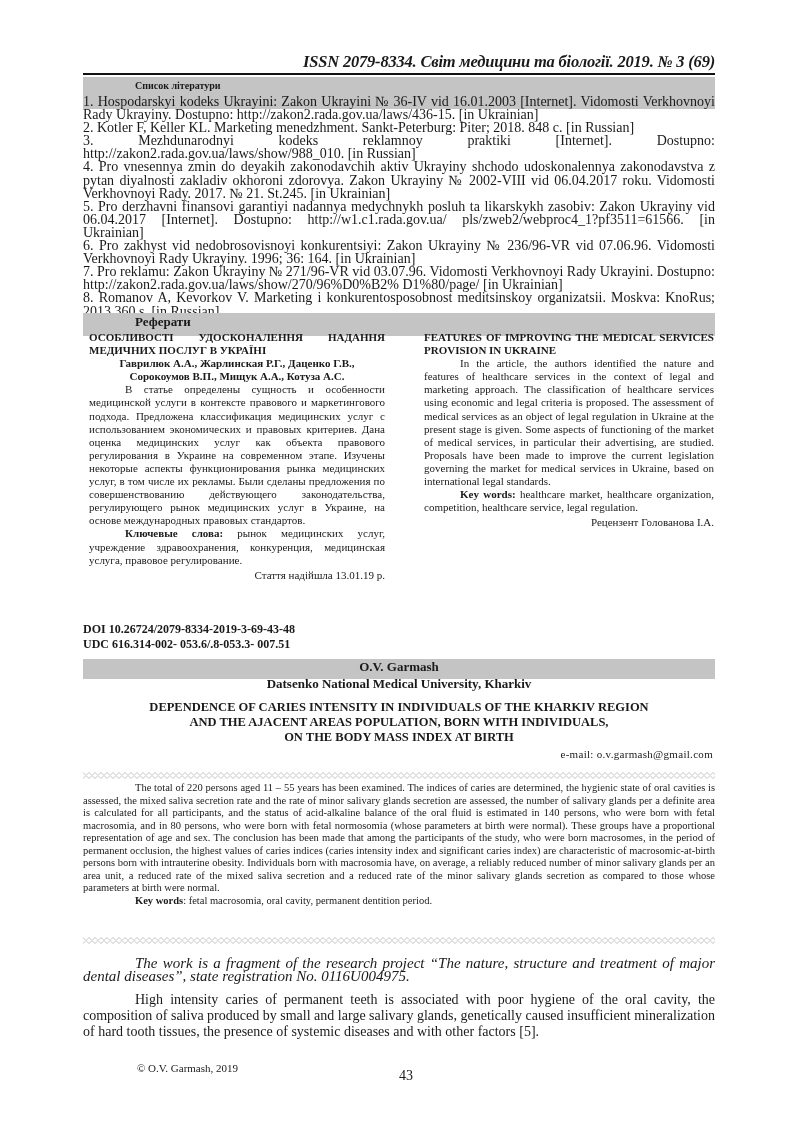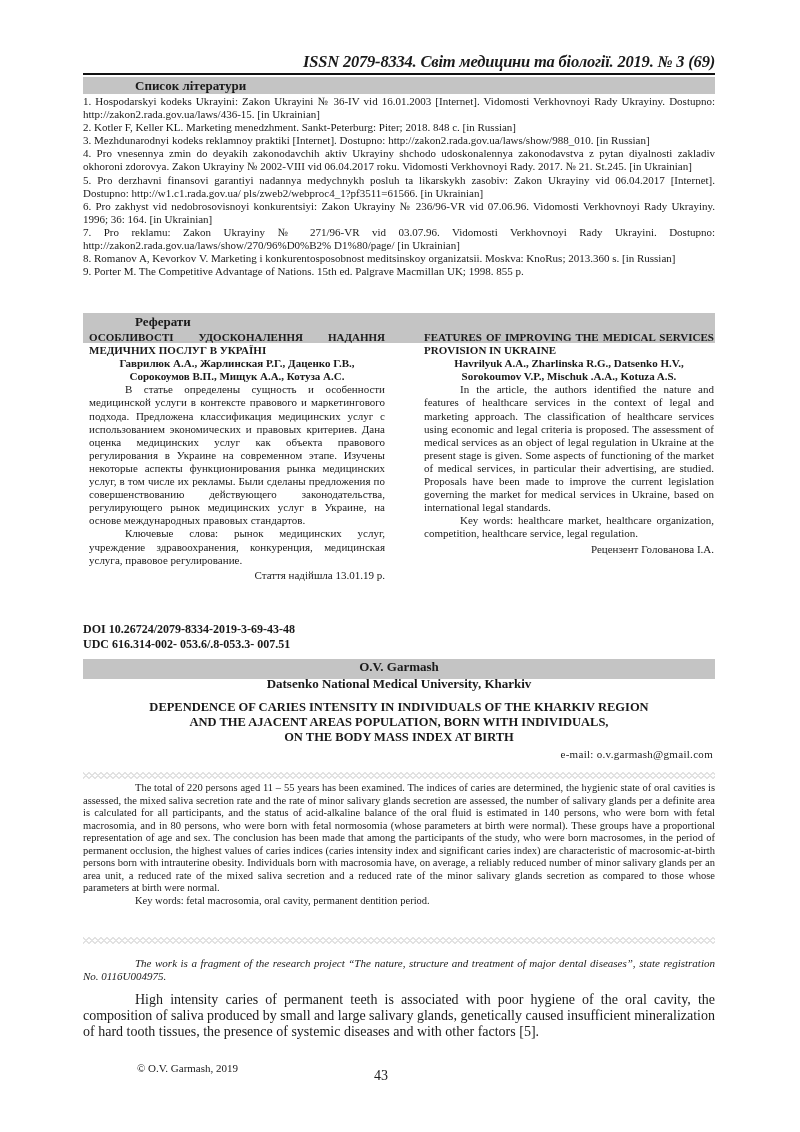--- a/index.html
+++ b/index.html
@@ -41,38 +41,38 @@
     }
     .banner {
       position: absolute;
       left: 0;
       width: 632px;
       background: #c4c4c4;
       font-weight: bold;
     }
     .banner.refs {
       top: 77px;
-      height: 17px;
-      font-size: 13px;
+      height: 32px;
+      font-size: 10px;
       line-height: 17px;
     }
     .banner.refs span { padding-left: 52px; }
     .refs-list {
       position: absolute;
       top: 95px;
       left: 0;
       width: 632px;
-      font-size: 11px;
+      font-size: 14px;
       line-height: 13.1px;
       text-align: justify;
     }
     .refs-list p { margin: 0; }
     .banner.abstracts {
       top: 313px;
-      height: 30px;
+      height: 23px;
       font-size: 13px;
       line-height: 17px;
     }
     .banner.abstracts span { padding-left: 52px; }
     .col {
       position: absolute;
       top: 331px;
       width: 296px;
       font-size: 11px;
       line-height: 13.1px;
@@ -152,21 +152,21 @@
       text-align: justify;
     }
     .summary p { margin: 0; }
     .summary .indent { text-indent: 52px; }
     .funding {
       position: absolute;
       top: 957px;
       left: 0;
       width: 632px;
       font-style: italic;
-      font-size: 11px;
+      font-size: 15px;
       line-height: 12.5px;
       text-align: justify;
     }
     .funding p { margin: 0; text-indent: 52px; }
     .body-text {
       position: absolute;
       top: 992px;
       left: 0;
       width: 632px;
       font-size: 14px;
@@ -176,24 +176,24 @@
     .body-text p { margin: 0; text-indent: 52px; }
     .copyright {
       position: absolute;
       top: 1062px;
       left: 54px;
       font-size: 11px;
     }
     .page-number {
       position: absolute;
       top: 1068px;
-      left: 291px;
+      left: 316px;
       font-size: 14px;
     }
-    b { font-weight: normal; }
+    b { font-weight: bold; }
   </style>
 </head>
 <body>
 
 <div class="page">
 
   <div class="running-header">ISSN 2079-8334. Світ медицини та біології. 2019. № 3 (69)</div>
   <div class="header-rule"></div>
 
   <div class="banner refs">
@@ -219,21 +219,20 @@
   <div class="col left">
     <p class="title">ОСОБЛИВОСТІ УДОСКОНАЛЕННЯ НАДАННЯ МЕДИЧНИХ ПОСЛУГ В УКРАЇНІ</p>
     <p class="authors">Гаврилюк А.А., Жарлинская Р.Г., Даценко Г.В., Сорокоумов В.П., Мищук А.А., Котуза А.С.</p>
     <p class="indent">В статье определены сущность и особенности медицинской услуги в контексте правового и маркетингового подхода. Предложена классификация медицинских услуг с использованием экономических и правовых критериев. Дана оценка медицинских услуг как объекта правового регулирования в Украине на современном этапе. Изучены некоторые аспекты функционирования рынка медицинских услуг, в том числе их рекламы. Были сделаны предложения по совершенствованию действующего законодательства, регулирующего рынок медицинских услуг в Украине, на основе международных правовых стандартов.</p>
     <p class="indent"><b>Ключевые слова:</b><span> рынок медицинских услуг, учреждение здравоохранения, конкуренция, медицинская услуга, правовое регулирование.</span></p>
     <p class="received">Стаття надійшла 13.01.19 р.</p>
   </div>
 
   <div class="col right">
     <p class="title">FEATURES OF IMPROVING THE MEDICAL SERVICES PROVISION IN UKRAINE</p>
-    <p class="authors">Havrilyuk A.A., Zharlinska R.G., Datsenko H.V., Sorokoumov V.P., Mischuk .A.A., Kotuza A.S.</p>
     <p class="indent">In the article, the authors identified the nature and features of healthcare services in the context of legal and marketing approach. The classification of healthcare services using economic and legal criteria is proposed. The assessment of medical services as an object of legal regulation in Ukraine at the present stage is given. Some aspects of functioning of the market of medical services, in particular their advertising, are studied. Proposals have been made to improve the current legislation governing the market for medical services in Ukraine, based on international legal standards.</p>
     <p class="indent"><b>Key words:</b><span> healthcare market, healthcare organization, competition, healthcare service, legal regulation.</span></p>
     <p class="reviewer">Рецензент Голованова І.А.</p>
   </div>
 
   <div class="ids">
     <div>DOI 10.26724/2079-8334-2019-3-69-43-48</div>
     <div>UDC 616.314-002- 053.6/.8-053.3- 007.51</div>
   </div>
 

